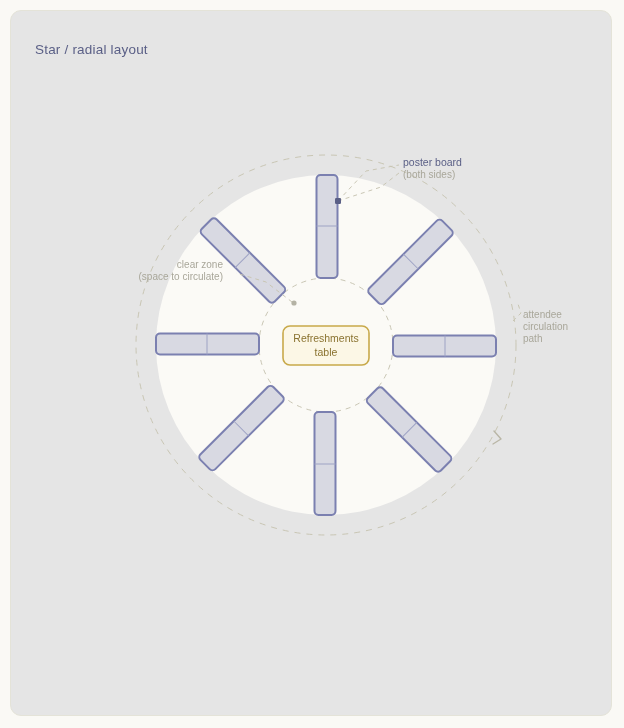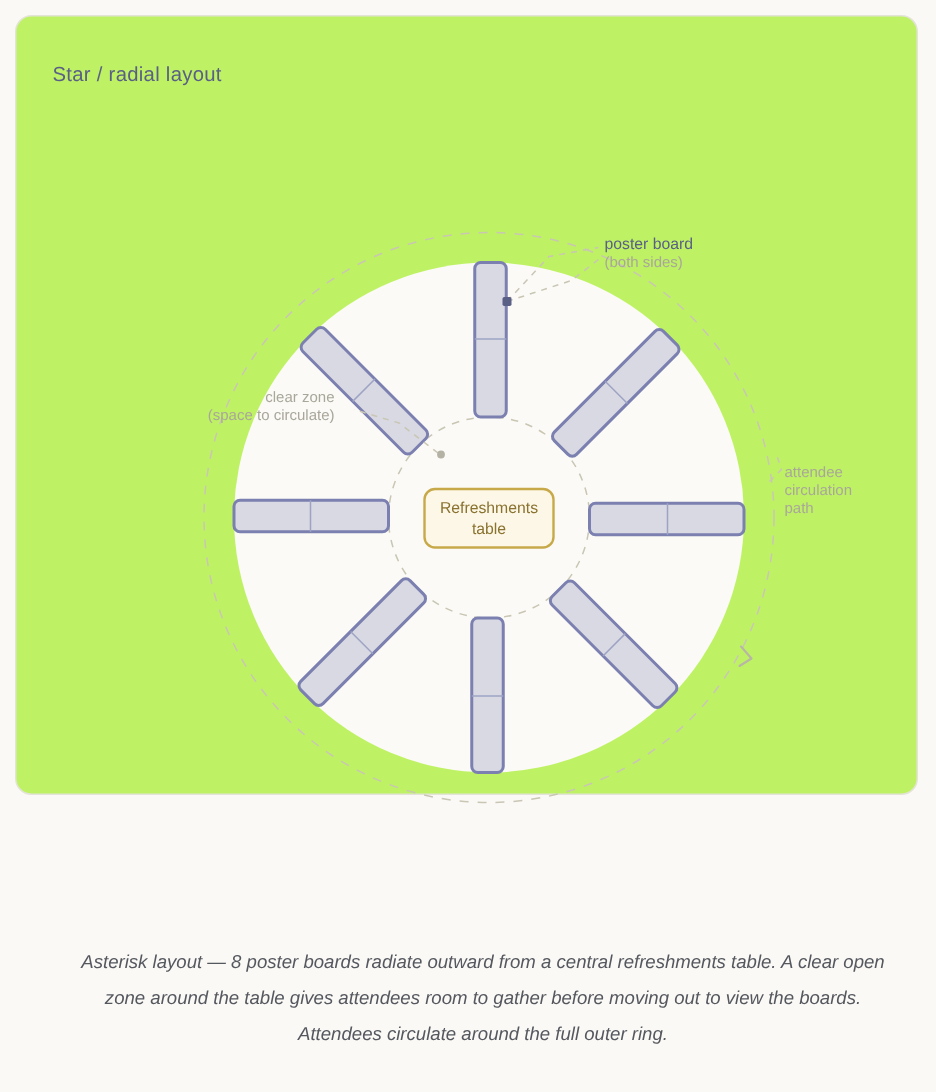--- a/index.html
+++ b/index.html
@@ -9,23 +9,23 @@
     width: 624px;
     height: 728px;
     overflow: hidden;
     font-family: "Liberation Sans", sans-serif;
   }
   #card {
     position: absolute;
     left: 10px;
     top: 10px;
     width: 602px;
-    height: 520px;
+    height: 706px;
     box-sizing: border-box;
-    background: #bef264;
+    background: #e5e5e5;
     border: 1px solid #e4e3d8;
     border-radius: 11px;
   }
   #title {
     position: absolute;
     left: 24px;
     top: 31px;
     font-size: 13.5px;
     color: #5a5f86;
     letter-spacing: 0.2px;
@@ -136,15 +136,14 @@
 
     <g>
       <path d="M 492 300 L 500 292 L 497 283" fill="none" stroke="#c9c6b4" stroke-width="1" stroke-dasharray="4 4"></path>
       <text x="502" y="297" class="svg-label" font-size="10" fill="#a9a79a">attendee</text>
       <text x="502" y="309" class="svg-label" font-size="10" fill="#a9a79a">circulation</text>
       <text x="502" y="321" class="svg-label" font-size="10" fill="#a9a79a">path</text>
     </g>
 
   </svg>
 
-  <div id="caption">Asterisk layout — 8 poster boards radiate outward from a central refreshments table. A clear open zone around the table gives attendees room to gather before moving out to view the boards. Attendees circulate around the full outer ring.</div>
 
 </div>
 
 </body></html>

